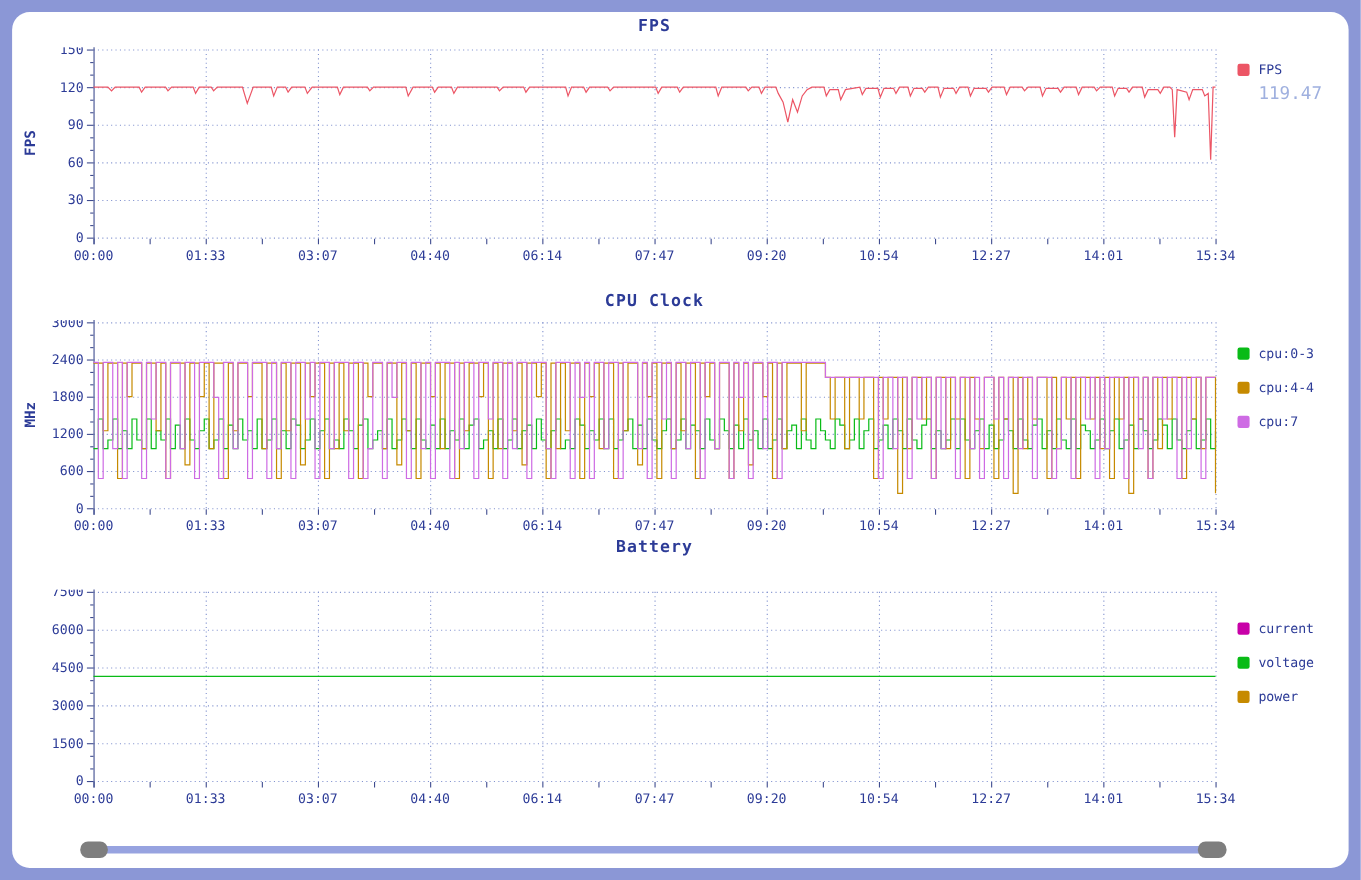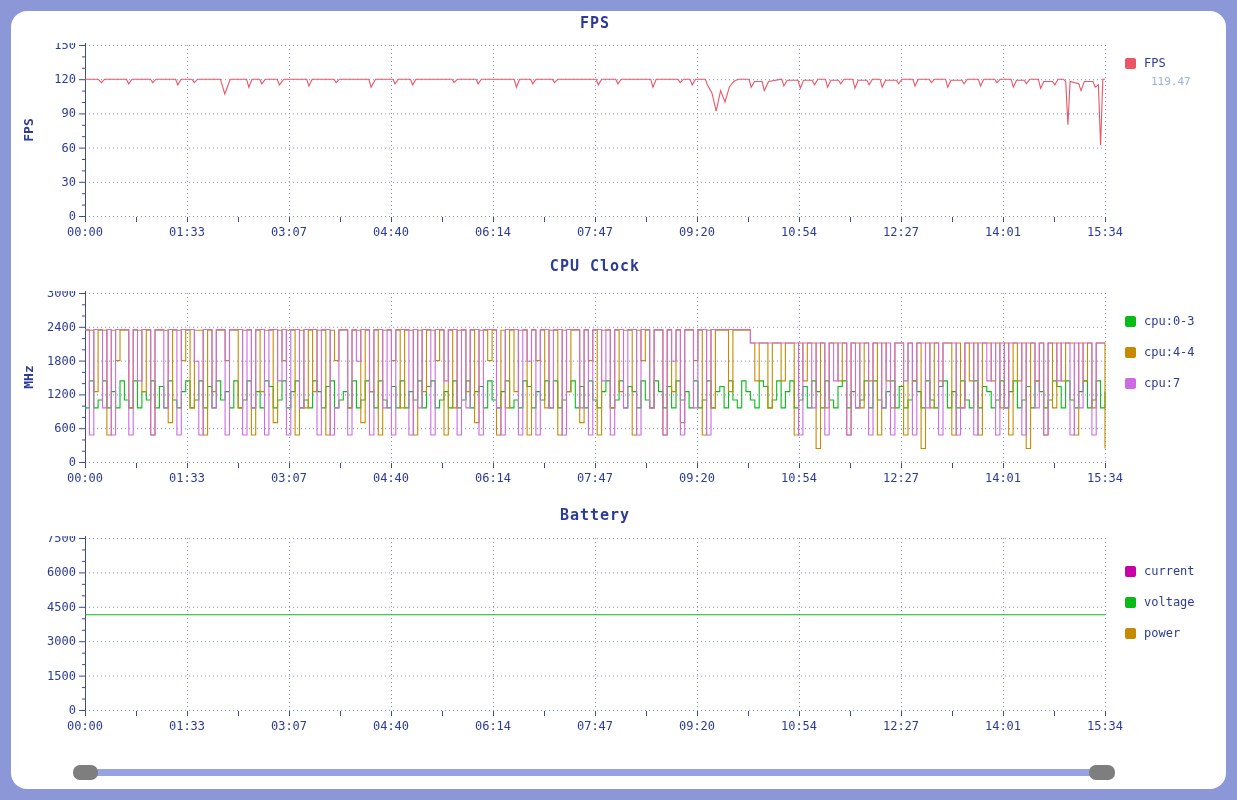--- a/index.html
+++ b/index.html
@@ -19,21 +19,21 @@
     font-size:15px;font-weight:bold;color:#2c3b97;letter-spacing:1px;
   }
   .y-name{
     position:absolute;font-size:13px;font-weight:bold;color:#2c3b97;
     transform:translate(-50%,-50%) rotate(-90deg);white-space:nowrap;
   }
   .legend{position:absolute;left:1125px;width:105px;}
   .legend-item{display:flex;align-items:center;margin-bottom:17px;cursor:pointer;}
   .legend-swatch{width:11px;height:11px;border-radius:2px;flex:0 0 11px;}
   .legend-label{margin-left:8px;font-size:12px;color:#2c3b97;white-space:nowrap;}
-  .legend-value{margin:-12px 0 17px 26px;font-size:11px;color:#9fb0df;}
+  .legend-value{margin:-12px 0 17px 19px;font-size:16px;color:#9fb0df;}
   .slider-track{
     position:absolute;background:#97a3e0;border-radius:3px;
   }
   .slider-handle{
     position:absolute;background:#7e7e7e;border-radius:7px;cursor:ew-resize;
   }
 </style>
 </head>
 <body>
 
@@ -257,22 +257,22 @@
     <text x="76" y="576.4" text-anchor="end">6000</text>
     <line x1="82" y1="561.4333333333334" x2="85" y2="561.4333333333334" stroke="#3f4c8f" stroke-width="1"></line>
     <line x1="82" y1="549.9666666666667" x2="85" y2="549.9666666666667" stroke="#3f4c8f" stroke-width="1"></line>
     <line x1="79" y1="538.5" x2="85" y2="538.5" stroke="#3f4c8f" stroke-width="1"></line>
     <text x="76" y="542" text-anchor="end">7500</text>
     <rect x="21" y="523" width="58" height="13" fill="#ffffff"></rect>
     <path d="M85.0 614.8 L1105.0 614.8 " fill="none" stroke="#09bb17" stroke-width="1.1"></path>
   </svg>
 
 <div class="chart-title" style="top:14px">FPS</div>
-<div class="chart-title" style="top:257px">CPU Clock</div>
-<div class="chart-title" style="top:506px">Battery</div>
+<div class="chart-title" style="top:264px">CPU Clock</div>
+<div class="chart-title" style="top:488px">Battery</div>
 
 <div class="y-name" style="left:28px;top:130px">FPS</div>
 <div class="y-name" style="left:28px;top:377px">MHz</div>
 
 <div class="legend" style="top:56px">
     <div class="legend-item">
       <span class="legend-swatch" style="background: rgb(236, 85, 101);"></span>
       <span class="legend-label">FPS</span>
     </div>
     <div class="legend-value" style="color: rgb(159, 176, 223);">119.47</div>

